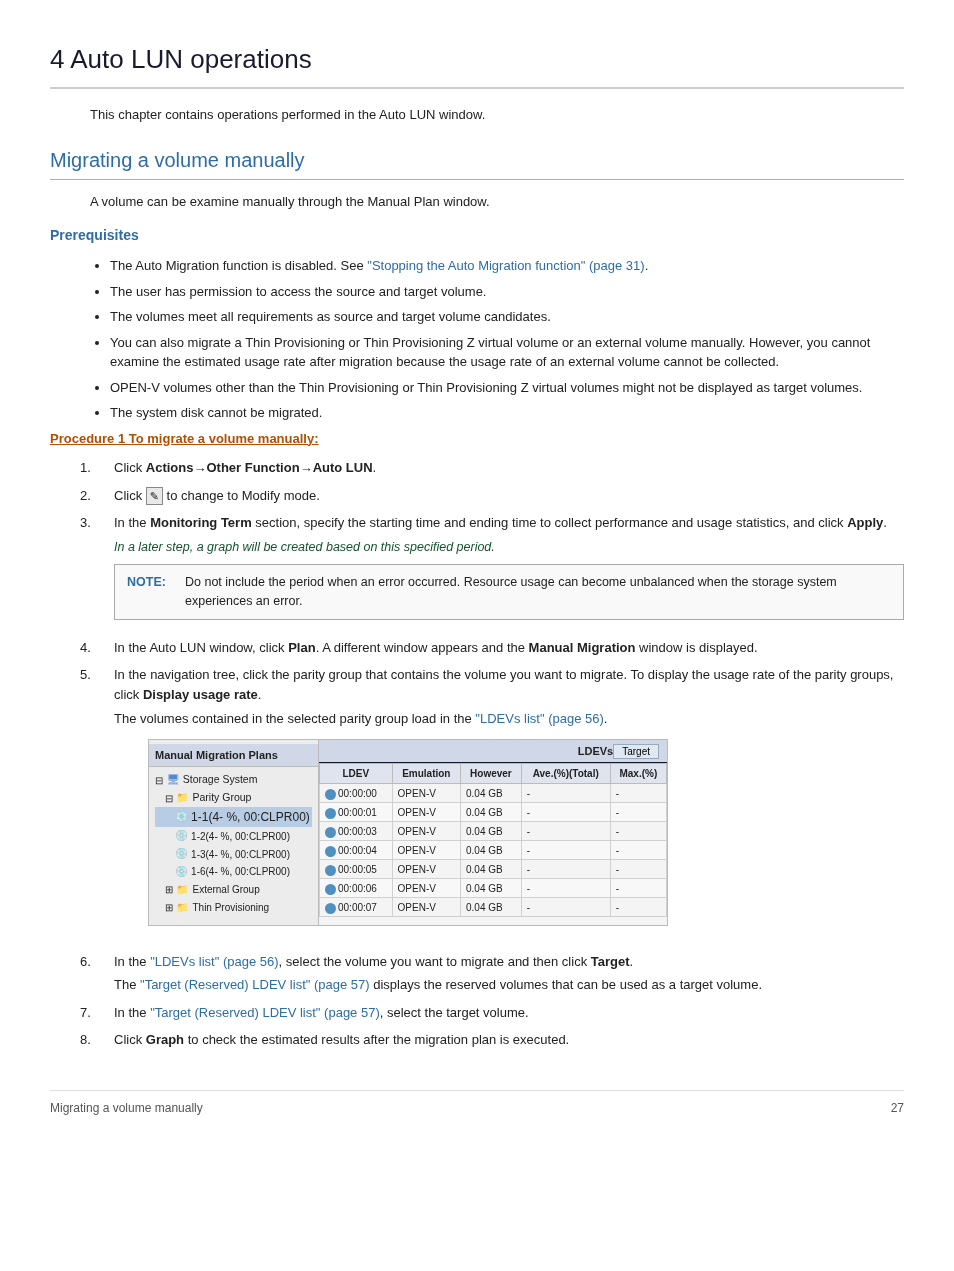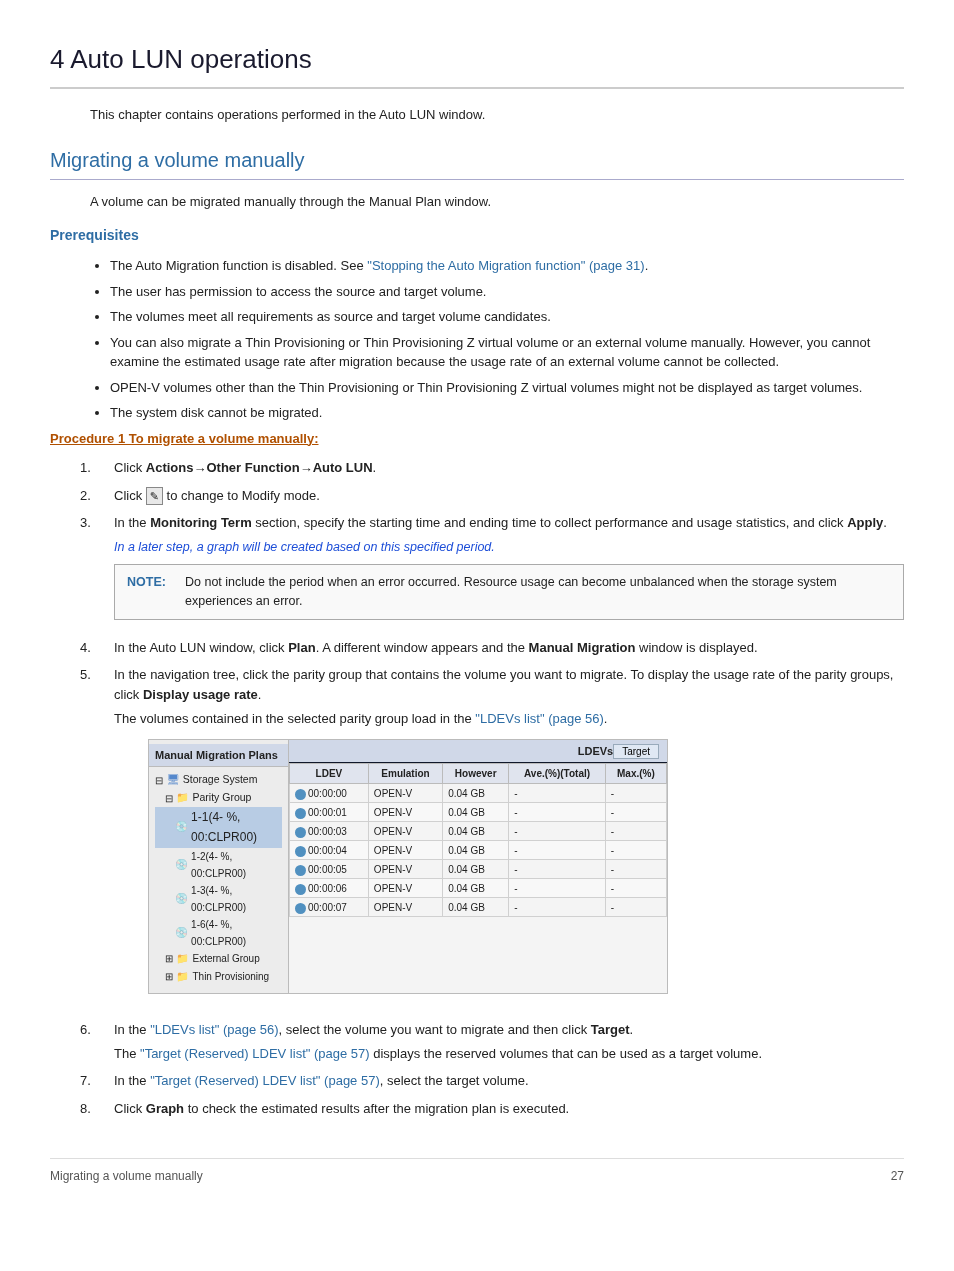--- a/index.html
+++ b/index.html
@@ -75,21 +75,21 @@
       min-width: 24px;
       font-weight: normal;
     }
     .step-content {
       flex: 1;
     }
     .step-content .sub-note {
       margin-top: 6px;
       margin-left: 0;
       font-size: 12.5px;
-      color: #1d4ed8;
+      color: #14532d;
       font-style: italic;
     }
     .note-box {
       border: 1px solid #aaa;
       background: #f9f9f9;
       padding: 10px 14px;
       margin: 10px 0 10px 0;
       display: flex;
       gap: 10px;
       font-size: 12.5px;
@@ -101,21 +101,21 @@
     }
     .screenshot-container {
       border: 1px solid #bbb;
       background: #f4f4f4;
       margin: 12px 0 12px 34px;
       display: flex;
       width: 520px;
       font-size: 11px;
     }
     .sc-left {
-      width: 140px;
+      width: 170px;
       border-right: 1px solid #bbb;
       background: #ececec;
       padding: 4px 0;
     }
     .sc-left-header {
       background: #d0d8e8;
       font-weight: bold;
       padding: 3px 6px;
       font-size: 11px;
       border-bottom: 1px solid #bbb;
@@ -202,21 +202,21 @@
 <h1 class="chapter-title">
   <span>4</span>
   <span> </span>
   <span>Auto LUN operations</span>
 </h1>
 
 <p class="chapter-intro">This chapter contains operations performed in the Auto LUN window.</p>
 
 <h2 class="section-title">Migrating a volume manually</h2>
 
-<p class="section-intro">A volume can be migrated manually through the Manual Plan window.</p>
+<p class="section-intro">A volume can be examine manually through the Manual Plan window.</p>
 
 <h3 class="subsection-title">Prerequisites</h3>
 
 <ul class="bullet-list">
   <li>
     The Auto Migration function is disabled. See
     <a class="link-blue" href="#">"Stopping the Auto Migration function" (page 31)</a>.
   </li>
   <li>The user has permission to access the source and target volume.</li>
   <li>The volumes meet all requirements as source and target volume candidates.</li>

